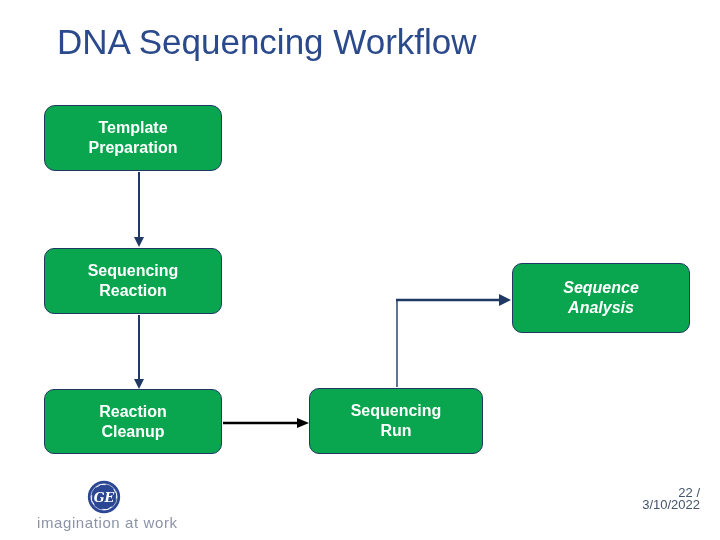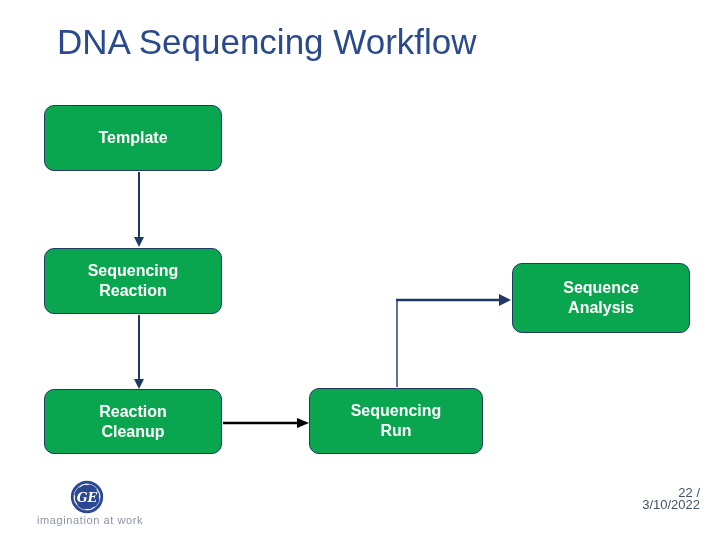--- a/index.html
+++ b/index.html
@@ -43,45 +43,45 @@
     display:flex;
     flex-direction:column;
     align-items:center;
     justify-content:center;
     color:var(--box-text);
     font-weight:700;
     font-size:16px;
     line-height:20px;
     text-align:center;
   }
-  .box-template-preparation{left:44px;top:105px;width:178px;height:66px;}
+  .box-template-preparation{left:44px;top:105px;width:178px;height:66px;border-radius:11px;}
   .box-sequencing-reaction{left:44px;top:248px;width:178px;height:66px;}
   .box-reaction-cleanup{left:44px;top:389px;width:178px;height:65px;}
   .box-sequencing-run{left:309px;top:388px;width:174px;height:66px;}
-  .box-sequence-analysis{left:512px;top:263px;width:178px;height:70px;}
+  .box-sequence-analysis{left:512px;top:263px;width:178px;height:70px;font-style:italic;}
   svg.connectors{
     position:absolute;
     left:0;top:0;
     width:720px;height:540px;
     pointer-events:none;
   }
   .conn-navy{stroke:var(--connector-navy);fill:none;}
   .arrow-navy{fill:var(--connector-navy);stroke:none;}
   .conn-black{stroke:var(--connector-black);fill:none;}
   .arrow-black{fill:var(--connector-black);stroke:none;}
   .logo-group{
     position:absolute;
     left:30px;top:480px;
     display:flex;
     align-items:center;
     flex-direction:column;
   }
   .logo-tagline{
     margin-left:7px;
-    font-size:11px;
+    font-size:15px;
     letter-spacing:0.6px;
     color:var(--tagline-color);
   }
   .ge-text{
     font-family:"DejaVu Serif", serif;
     font-style:italic;
     font-weight:700;
   }
   .footer-info{
     position:absolute;
@@ -115,20 +115,21 @@
     </g>
     <g>
       <line class="conn-navy" x1="397" y1="387" x2="397" y2="299" stroke-width="1.4"></line>
       <line class="conn-navy" x1="396" y1="300" x2="500" y2="300" stroke-width="2.6"></line>
       <polygon class="arrow-navy" points="499,294 499,306 511,300"></polygon>
     </g>
   </svg>
 
   <div class="flow-box box-template-preparation">
     <span>Template</span>
+    <span>Preparation</span>
   </div>
   <div class="flow-box box-sequencing-reaction">
     <span>Sequencing</span>
     <span>Reaction</span>
   </div>
   <div class="flow-box box-reaction-cleanup">
     <span>Reaction</span>
     <span>Cleanup</span>
   </div>
   <div class="flow-box box-sequencing-run">

